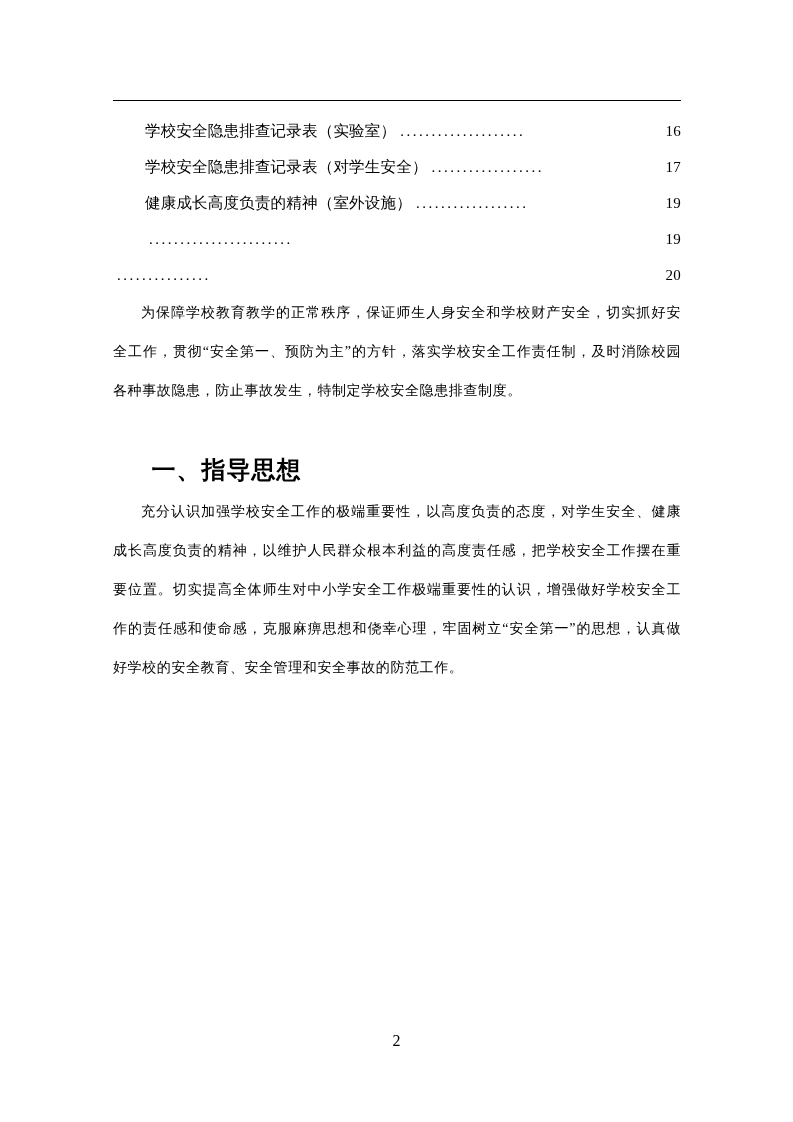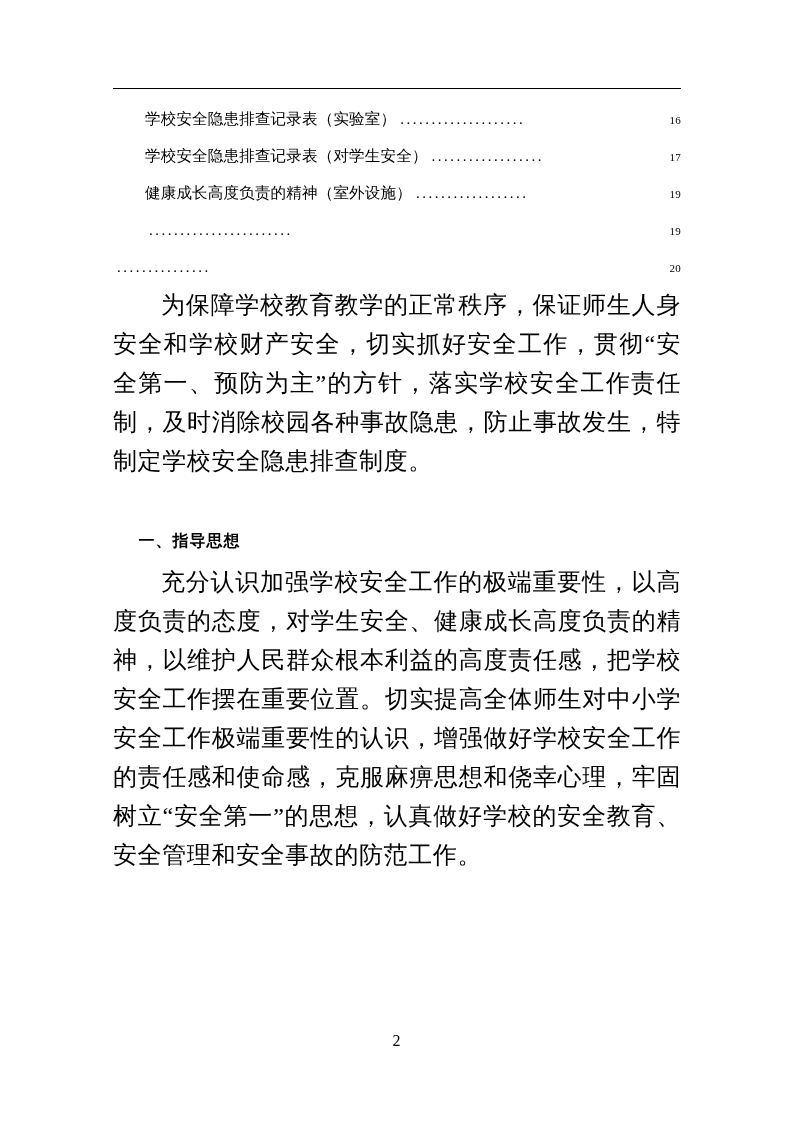--- a/index.html
+++ b/index.html
@@ -20,21 +20,21 @@
     left: 0;
     top: 0;
     width: 793px;
     height: 1122px;
     box-sizing: border-box;
     padding: 0;
   }
   .content {
     position: absolute;
     left: 113px;
-    top: 88px;
+    top: 100px;
     width: 568px;
   }
   .toc-rule {
     border-top: 1px solid #000;
     width: 568px;
     margin: 0 0 12px 0;
     height: 0;
   }
   .toc-line {
     font-size: 15.5px;
@@ -58,48 +58,48 @@
     white-space: nowrap;
     letter-spacing: 2.5px;
     font-size: 15px;
     padding: 0 4px;
     color: #000;
   }
   .toc-line .pageno {
     flex: 0 0 auto;
     text-align: right;
     min-width: 22px;
-    font-size: 11px;
+    font-size: 15px;
   }
   .toc-line.no-indent .indent {
     width: 0;
     flex: 0 0 0px;
   }
 
   .doc-title {
     text-align: center;
     font-family: "DejaVu Sans", "Liberation Sans", sans-serif;
     font-weight: bold;
     font-size: 27px;
     letter-spacing: 2px;
     margin: 10px 0 18px 0;
     line-height: 40px;
   }
   .para {
-    font-size: 24px;
+    font-size: 14px;
     line-height: 39px;
     text-align: justify;
     text-justify: inter-ideograph;
     text-indent: 2em;
     margin: 0 0 6px 0;
     letter-spacing: 0.6px;
   }
   .section-head {
     font-family: Liberation Sans, sans-serif;
-    font-size: 16px;
+    font-size: 24px;
     font-weight: bold;
     line-height: 44px;
     text-indent: 1.6em;
     margin: 14px 0 0 0;
     letter-spacing: 1px;
   }
   .spacer-top { height: 18px; }
   .footer-pageno {
     position: absolute;
     left: 0;

